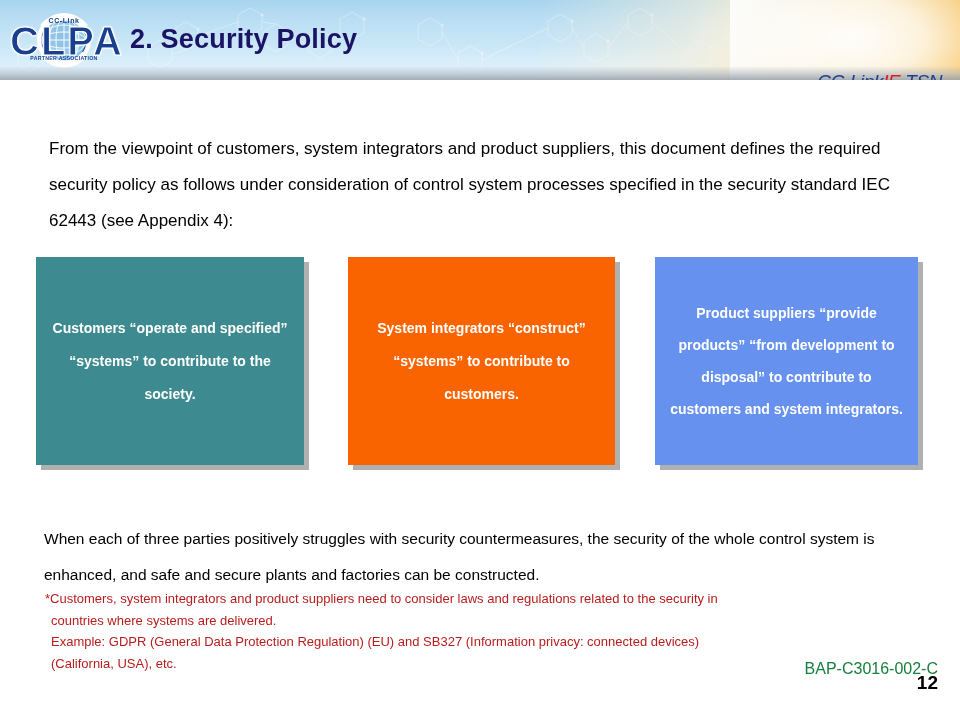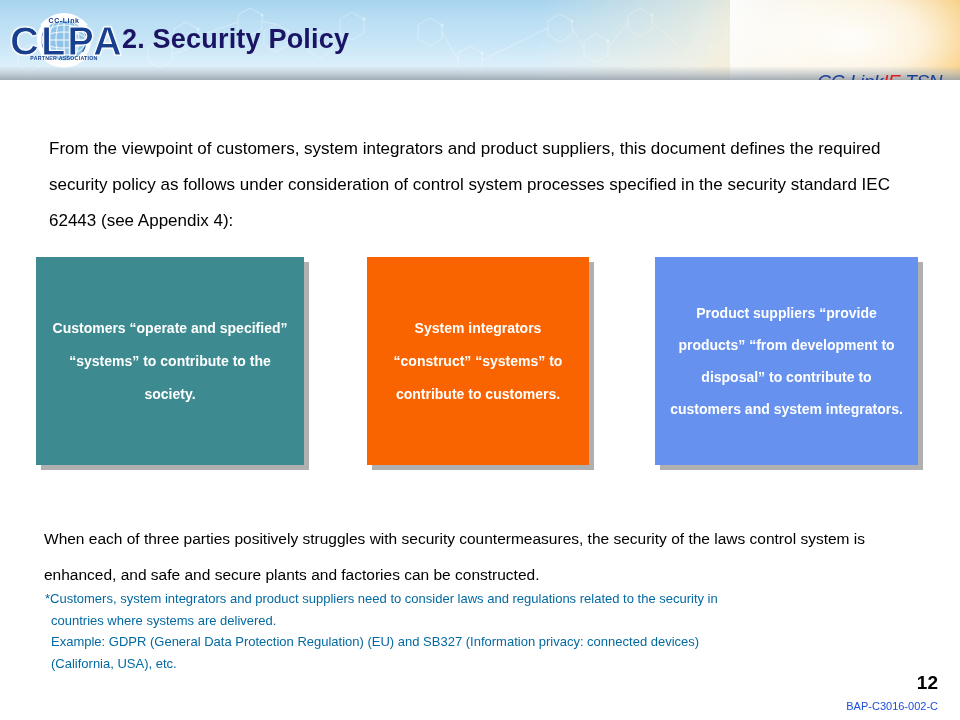--- a/index.html
+++ b/index.html
@@ -78,21 +78,21 @@
     font-size: 40px;
     letter-spacing: 2px;
     color: #18408f;
     -webkit-text-stroke: 1px #ffffff;
     text-shadow: 0 0 2px #fff, 0 0 3px #fff;
   }
 
   
   .page-title {
     position: absolute;
-    left: 122px; top: 24px;
+    left: 130px; top: 24px;
     font-size: 27px;
     font-weight: bold;
     color: #1b1464;
     letter-spacing: 0.2px;
     white-space: nowrap;
   }
 
   
   .cclink-mark {
     position: absolute;
@@ -141,23 +141,22 @@
     box-shadow: 5px 5px 0 0 rgba(150,150,150,0.75);
     pointer-events: auto;
   }
   .box-1 {
     left: 36px; top: 257px;
     width: 268px; height: 208px;
     background: #3d8b91;
   }
   .box-2 {
     left: 348px; top: 257px;
-    width: 222px; height: 208px;
+    width: 267px; height: 208px;
     background: #fa6400;
-    margin-left: 19px;
   }
   .box-3 {
     left: 655px; top: 257px;
     width: 263px; height: 208px;
     background: #6691ef;
   }
   .box-3 .box-text { line-height: 32px; }
 
   
   .outro {
@@ -169,38 +168,38 @@
     color: #000000;
   }
 
   
   .footnote {
     position: absolute;
     left: 45px; top: 588px;
     width: 880px;
     font-size: 13px;
     line-height: 21.5px;
-    color: #0369a1;
+    color: #b91c1c;
   }
   .footnote div { white-space: nowrap; }
   .fn-indent { padding-left: 6px; }
 
   
   .page-number {
     position: absolute;
     right: 22px; top: 672px;
     font-size: 19px;
     font-weight: bold;
     color: #000000;
   }
   .doc-code {
     position: absolute;
-    right: 22px; top: 700px;
-    font-size: 11px;
-    color: #1d4ed8;
+    right: 22px; top: 660px;
+    font-size: 16px;
+    color: #15803d;
     white-space: nowrap;
   }
 </style>
 </head>
 <body>
 
 <div class="header">
 
   <svg class="hex-pattern" viewBox="0 0 960 80" preserveAspectRatio="none">
     <g fill="none" stroke="#ffffff" stroke-width="0.9" opacity="0.75">
@@ -285,21 +284,21 @@
     <span class="box-text">Customers “operate and specified” “systems” to contribute to the society.</span>
   </div>
   <div class="policy-box box-2">
     <span class="box-text">System integrators “construct” “systems” to contribute to customers.</span>
   </div>
   <div class="policy-box box-3">
     <span class="box-text">Product suppliers “provide products” “from development to disposal” to contribute to customers and system integrators.</span>
   </div>
 </div>
 
-<div class="outro">When each of three parties positively struggles with security countermeasures, the security of the laws control system is enhanced, and safe and secure plants and factories can be constructed.</div>
+<div class="outro">When each of three parties positively struggles with security countermeasures, the security of the whole control system is enhanced, and safe and secure plants and factories can be constructed.</div>
 
 <div class="footnote">
   <div>*Customers, system integrators and product suppliers need to consider laws and regulations related to the security in</div>
   <div class="fn-indent">countries where systems are delivered.</div>
   <div class="fn-indent">Example: GDPR (General Data Protection Regulation) (EU) and SB327 (Information privacy: connected devices)</div>
   <div class="fn-indent">(California, USA), etc.</div>
 </div>
 
 <div class="page-number">12</div>
 <div class="doc-code">BAP-C3016-002-C</div>

